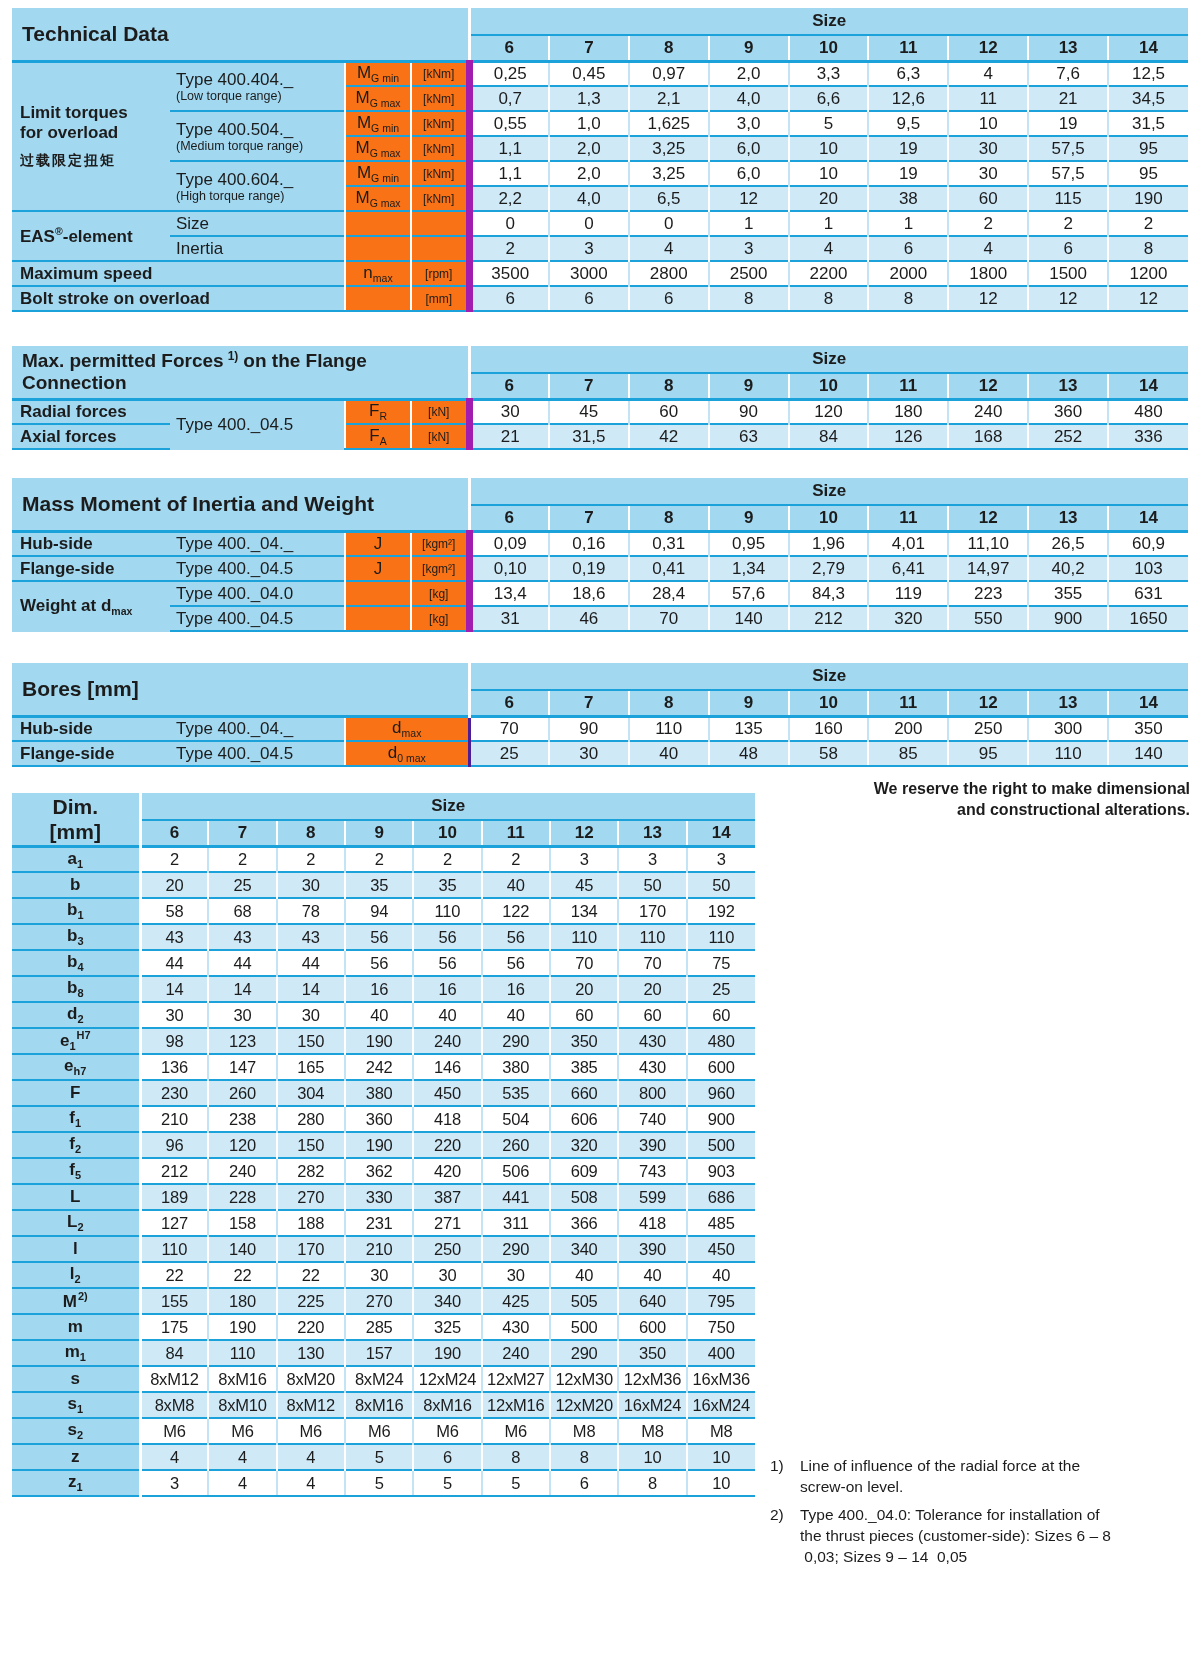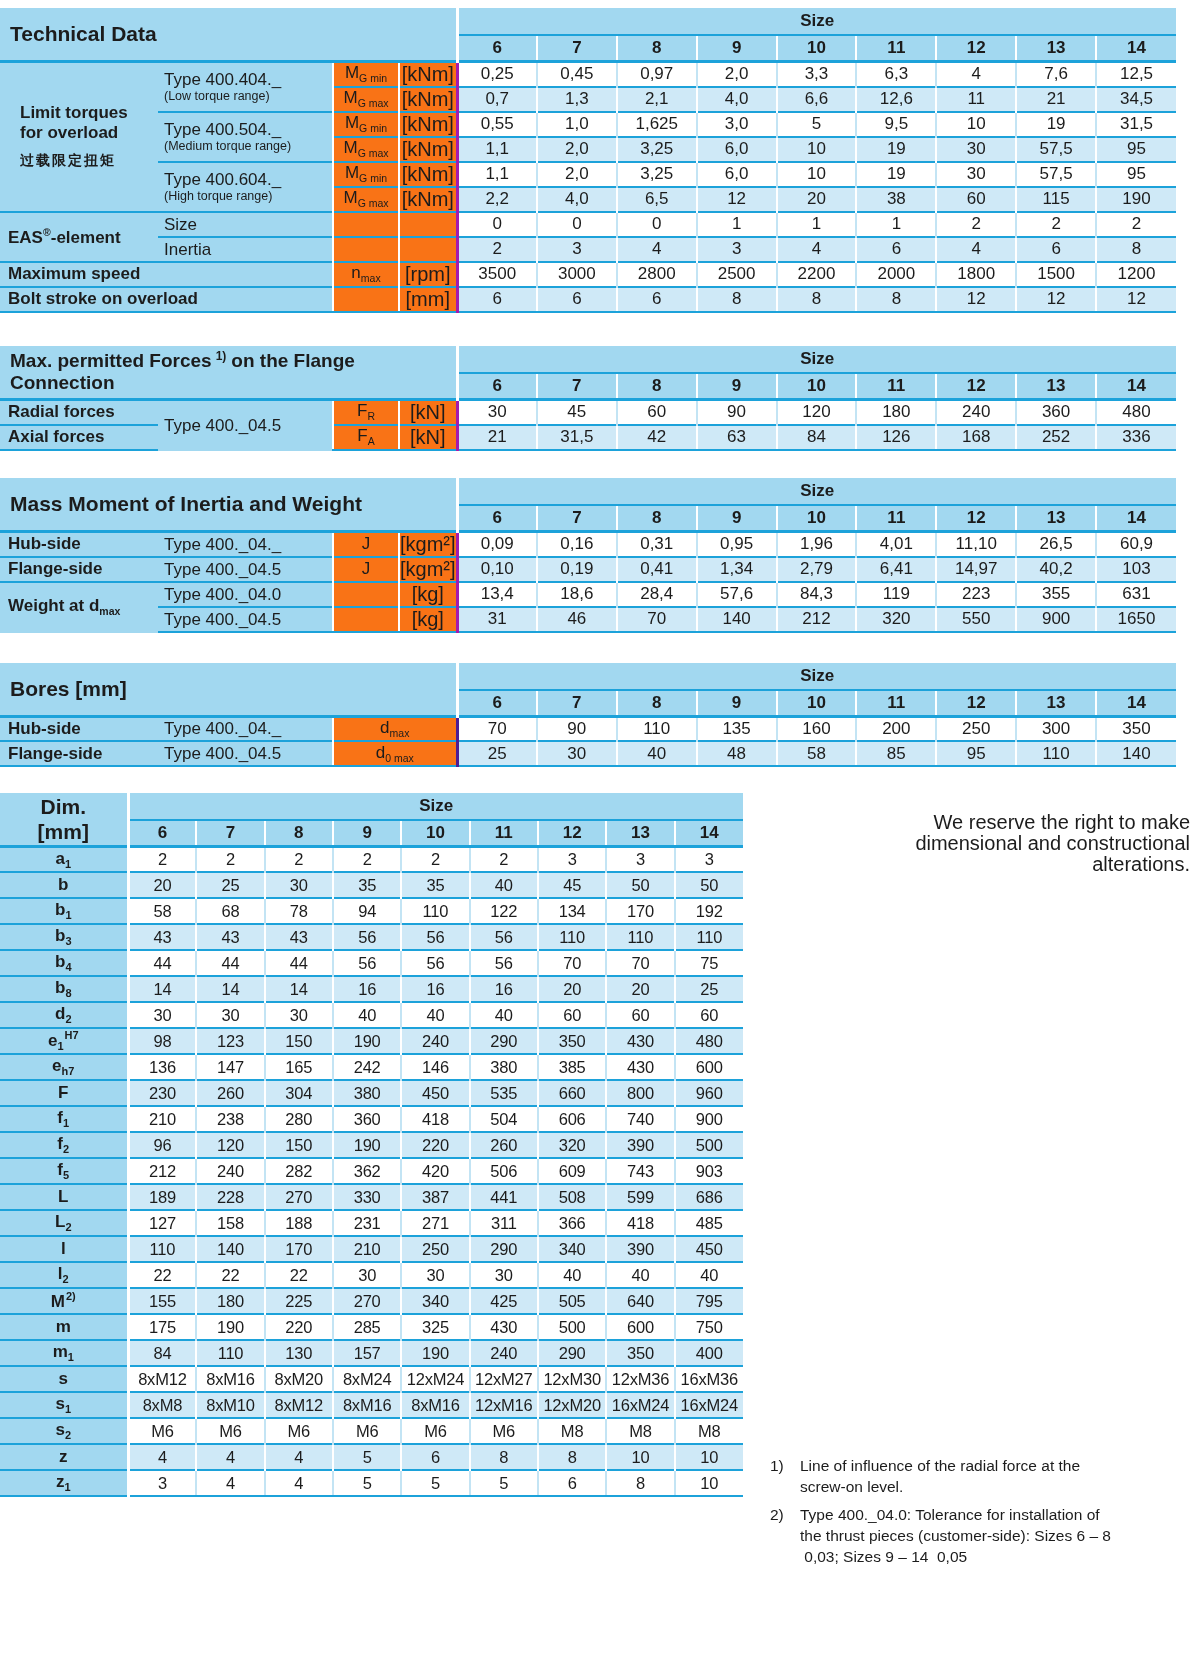--- a/index.html
+++ b/index.html
@@ -3,21 +3,21 @@
 <meta charset="utf-8">
 <style>
   * { margin:0; padding:0; box-sizing:border-box; }
   html,body { background:#ffffff; }
   body {
     width:1200px; height:1680px; position:relative;
     font-family:"Liberation Sans", sans-serif; color:#1c1c1c;
   }
   table {
     border-collapse:collapse; table-layout:fixed;
-    position:absolute; left:0; background:#a2d8f0;
+    position:absolute; left:12px; background:#a2d8f0;
   }
   .t-std { width:1176px; }
   #t1 { top:8px; }
   #t2 { top:346px; }
   #t3 { top:478px; }
   #t4 { top:663px; }
   #t5 { top:793px; width:743px; }
   th, td { font-weight:normal; text-align:center; vertical-align:middle; overflow:hidden; }
   tr:last-child > td { border-bottom:2px solid #1ca2da; }
 
@@ -35,23 +35,23 @@
   th.sz:first-child { border-left:3px solid #fff; }
 
   
   tbody td { height:25px; font-size:17px; border-top:2px solid #1ca2da; }
   tr.first > td { border-top:3px solid #1ca2da; }
   td.g { text-align:left; padding-left:8px; font-weight:bold; background:#a2d8f0; }
   td.ty { text-align:left; padding-left:6px; background:#a2d8f0; }
   .t-name { display:block; font-size:17px; line-height:19px; }
   .t-range { display:block; font-size:12.5px; line-height:14px; }
   td.sym, td.unit { background:#f97316; border-left:2px solid #fff; font-size:17px; }
-  td.unit { border-right:3px solid #a21caf; font-size:20px;margin-left:24px; }
+  td.unit { border-right:7px solid #a21caf; font-size:12px;margin-left:24px; }
   td.symw { border-right:3px solid #4c1d95; }
-  .l { display:block; line-height:20px;margin-left:12px; }
+  .l { display:block; line-height:20px; }
   .cn { font-size:14px; letter-spacing:2px; margin-top:7px; }
   sub.ss { font-size:10.5px; }
   sup.ss { font-size:10.5px; }
   sup.ts { font-size:12px; margin-left:4px; }
   .gapl { margin-left:5px; }
 
   
   td.v { font-size:17px; }
   tr.w td.v { background:#ffffff; border-left:2px solid #c3e4f4; }
   tr.p td.v { background:#cfe9f7; border-left:2px solid #ffffff; }
@@ -62,22 +62,22 @@
     background:#a2d8f0; font-weight:bold; font-size:17px;
     border-right:3px solid #fff; text-align:center;
   }
   .t-dim tbody td { height:26px; }
   .t-dim td.v { font-size:16.5px; letter-spacing:-0.2px; }
   .t-dim sub { font-size:11px; }
   .t-dim sup { font-size:11px; margin-left:1px; }
 
   
   #note {
-    position:absolute; left:845px; top:812px; width:345px;
-    text-align:right; font-size:20px; line-height:21px;
+    position:absolute; left:845px; top:778px; width:345px;
+    text-align:right; font-size:16px; line-height:21px;font-weight:bold;
   }
   #footnotes { position:absolute; left:770px; top:1455px; width:352px; font-size:15.5px; line-height:21px; }
   .fn { display:flex; margin-bottom:7px; }
   .fn-num { flex:0 0 30px; }
   .fn-text { flex:1; }
 </style>
 </head>
 <body>
 
 <table id="t1" class="t-std">

